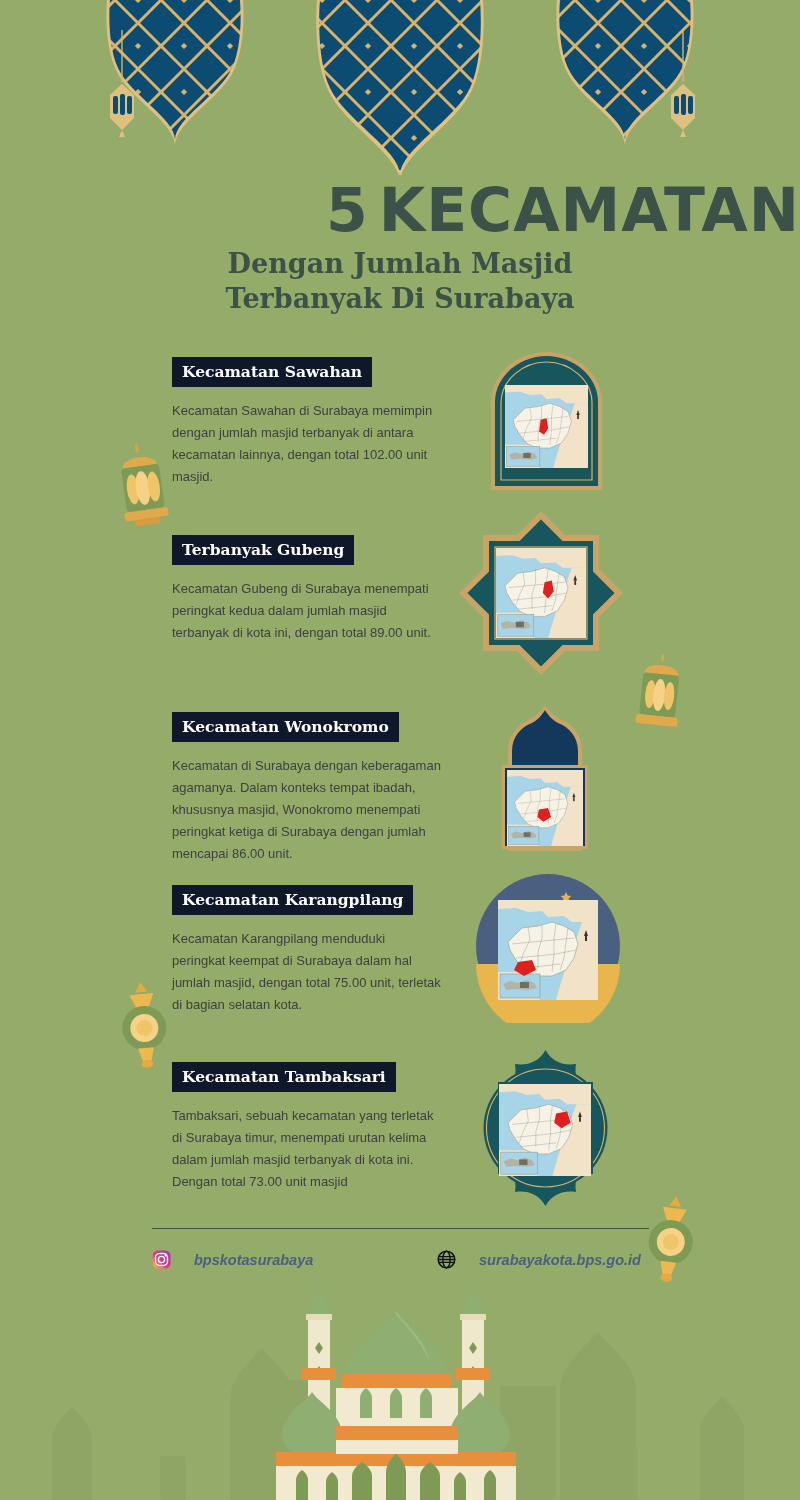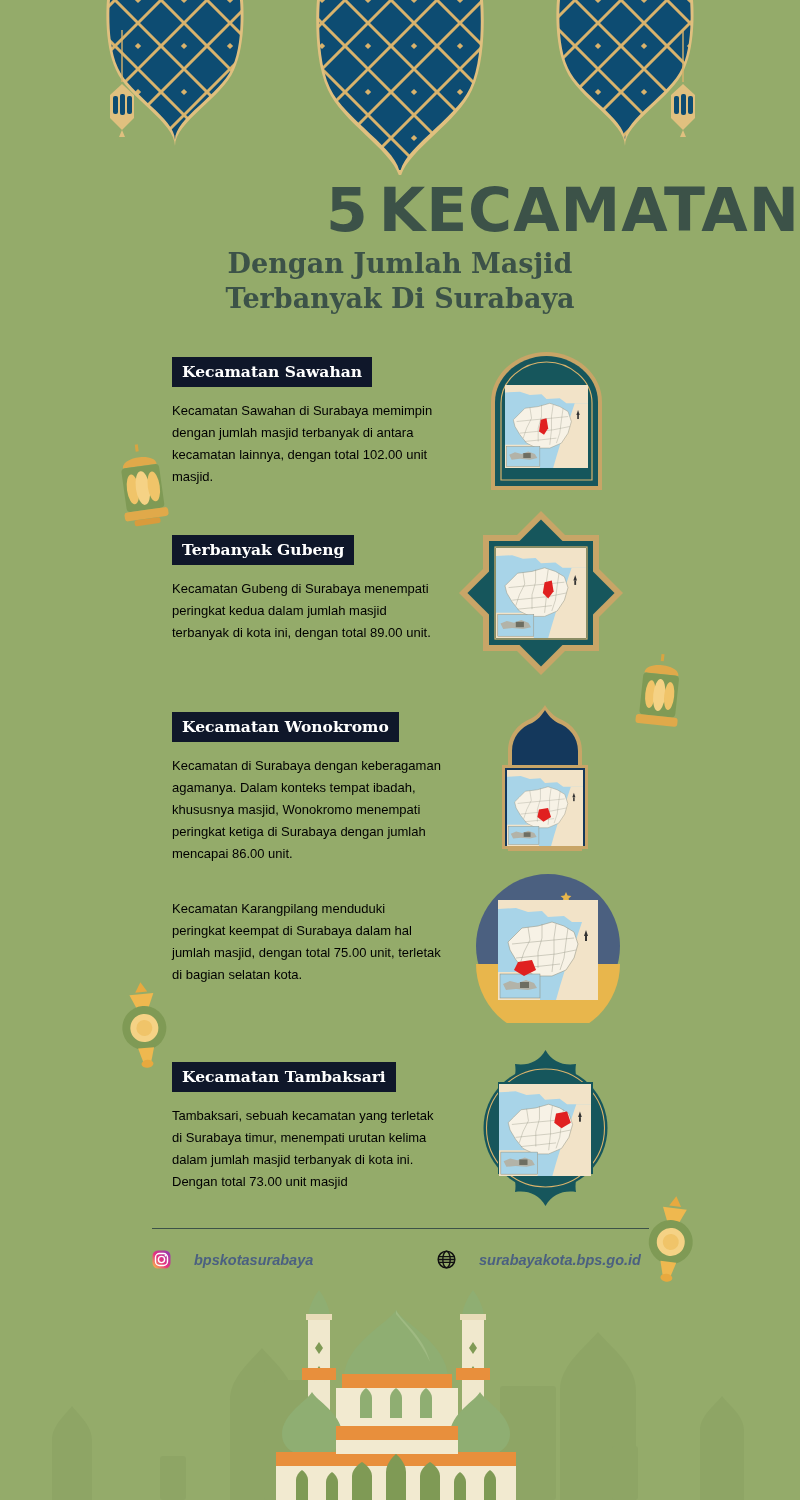--- a/index.html
+++ b/index.html
@@ -32,21 +32,21 @@
   .badge {
     display:inline-block; background:#0f172a; color:#ffffff;
     font-family:"DejaVu Serif", serif; font-weight:bold;
     font-size:15.5px; line-height:17px;
     padding:6px 10px 7px 10px;
     white-space:nowrap;
   }
   .body-text {
     margin-top:13px;
     font-family:"Liberation Sans", sans-serif;
-    font-size:13px; line-height:22px; color:#000000;
+    font-size:13px; line-height:22px; color:#404040;
     width:270px;
   }
 
   
   .map-wrap { position:absolute; }
   .map-wrap svg { display:block; }
 
   
   .footer-rule { position:absolute; left:152px; top:1228px; width:497px; height:1px; background:#3c5248; }
   .footer { position:absolute; top:1238px; left:152px; width:520px; height:28px; }
@@ -146,20 +146,21 @@
   <div class="badge">Terbanyak Gubeng</div>
   <div class="body-text">Kecamatan Gubeng di Surabaya menempati peringkat kedua dalam jumlah masjid terbanyak di kota ini, dengan total 89.00 unit.</div>
 </div>
 
 <div class="section" style="left:172px; top:712px;">
   <div class="badge">Kecamatan Wonokromo</div>
   <div class="body-text">Kecamatan di Surabaya dengan keberagaman agamanya. Dalam konteks tempat ibadah, khususnya masjid, Wonokromo menempati peringkat ketiga di Surabaya dengan jumlah mencapai 86.00 unit.</div>
 </div>
 
 <div class="section" style="left:172px; top:885px;">
+  <div class="badge">Kecamatan Karangpilang</div>
   <div class="body-text">Kecamatan Karangpilang menduduki peringkat keempat di Surabaya dalam hal jumlah masjid, dengan total 75.00 unit, terletak di bagian selatan kota.</div>
 </div>
 
 <div class="section" style="left:172px; top:1062px;">
   <div class="badge">Kecamatan Tambaksari</div>
   <div class="body-text">Tambaksari, sebuah kecamatan yang terletak di Surabaya timur, menempati urutan kelima dalam jumlah masjid terbanyak di kota ini. Dengan total 73.00 unit masjid</div>
 </div>
 
 <svg width="0" height="0" style="position:absolute">
   <defs>

